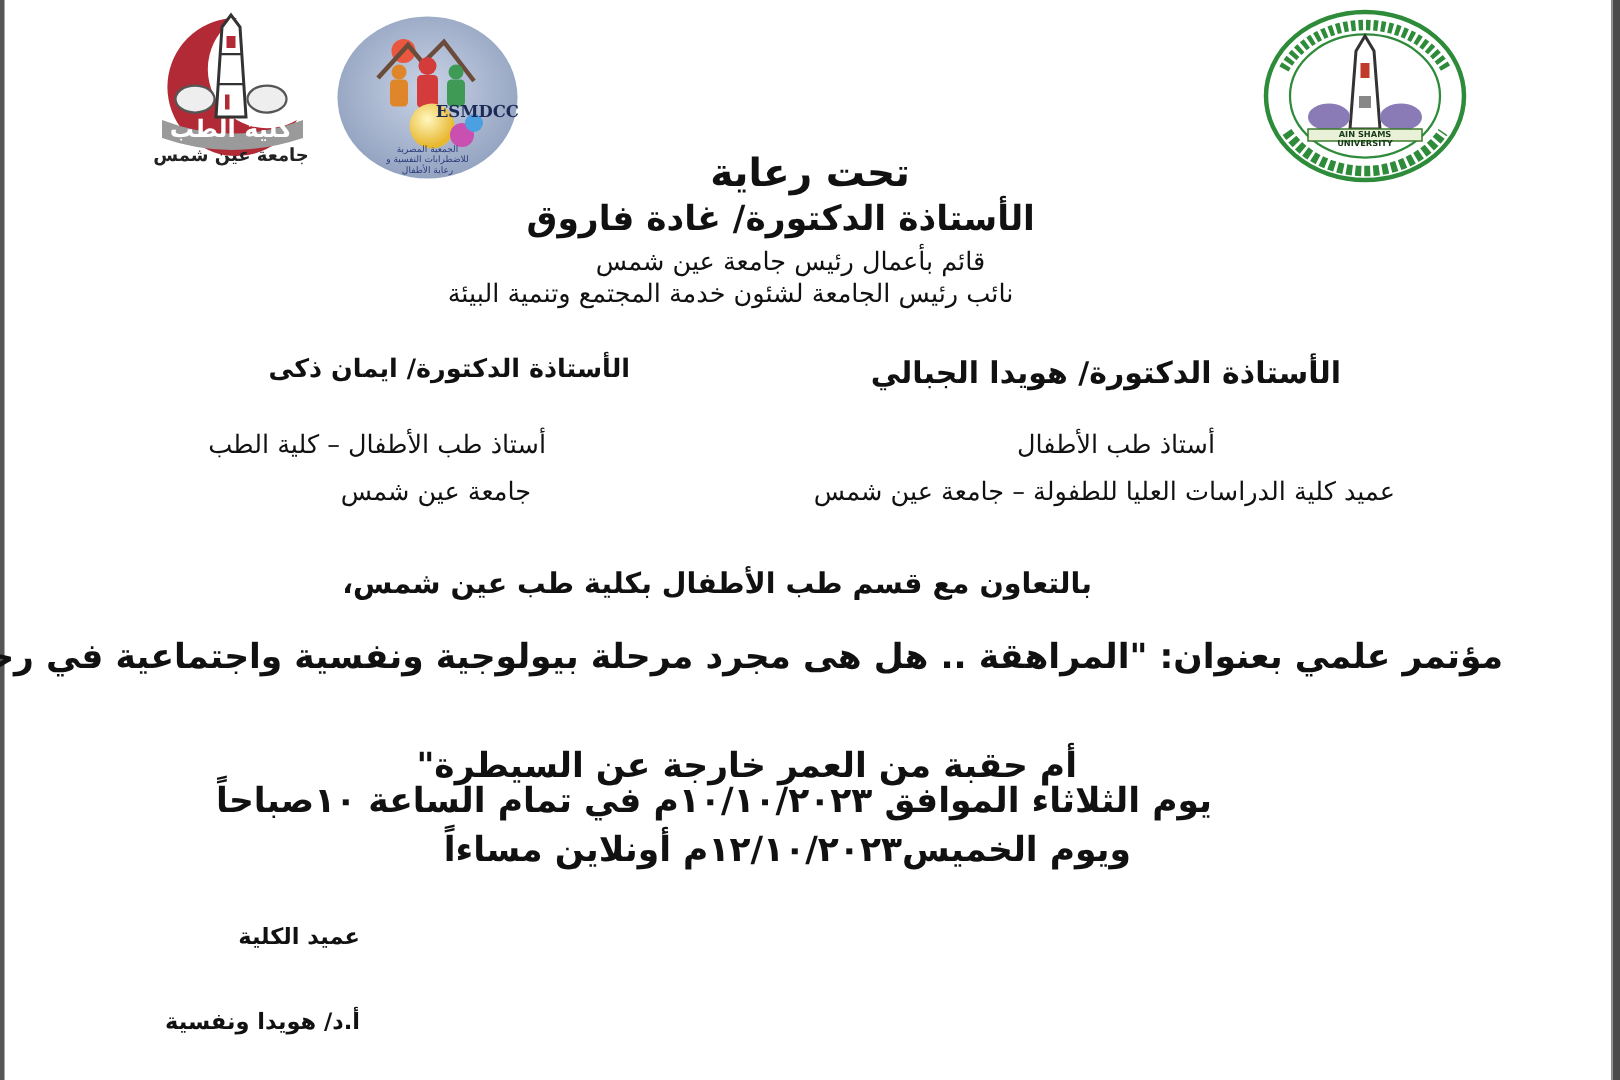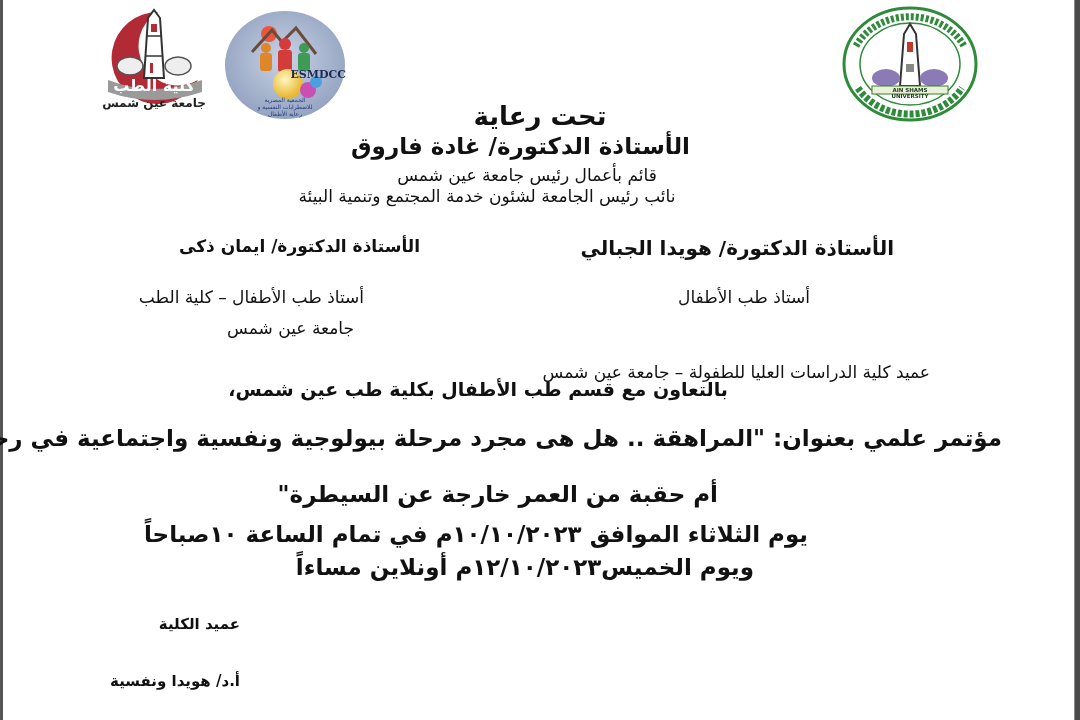--- a/index.html
+++ b/index.html
@@ -93,26 +93,26 @@
   <div class="abs" style="left:32px; width:72px; top:81px; text-align:center; font-size:5.5px; font-weight:bold; color:#1a3a1a;">AIN SHAMS UNIVERSITY</div>
 </div>
 
 <div class="abs rtl center-x t-title" style="top:90px; left:356px; right:356px;margin-top:11px;">تحت رعاية</div>
 <div class="abs rtl center-x t-bold-name" style="top:133px; left:300px; right:339px; font-size:23px;">الأستاذة الدكتورة/ غادة فاروق</div>
 <div class="abs rtl center-x t-sub" style="top:165px; left:330px; right:356px;">قائم بأعمال رئيس جامعة عين شمس</div>
 <div class="abs rtl center-x t-sub" style="top:186px; left:250px; right:356px;">نائب رئيس الجامعة لشئون خدمة المجتمع وتنمية البيئة</div>
 
 <div class="abs rtl t-bold-name" style="top:236px; right:186px; font-size:20px;">الأستاذة الدكتورة/ هويدا الجبالي</div>
 <div class="abs rtl t-sub" style="top:287px; right:270px;">أستاذ طب الأطفال</div>
-<div class="abs rtl t-sub" style="top:318px; right:150px;margin-top:44px;">عميد كلية الدراسات العليا للطفولة – جامعة عين شمس</div>
+<div class="abs rtl t-sub" style="top:318px; right:150px;">عميد كلية الدراسات العليا للطفولة – جامعة عين شمس</div>
 
 <div class="abs rtl t-bold-name" style="top:236px; right:660px; font-size:17px;">الأستاذة الدكتورة/ ايمان ذكى</div>
 <div class="abs rtl t-sub" style="top:287px; right:716px;">أستاذ طب الأطفال – كلية الطب</div>
 <div class="abs rtl t-sub" style="top:318px; right:726px;">جامعة عين شمس</div>
 
 <div class="abs rtl t-body" style="top:378px; right:352px;margin-left:36px;">بالتعاون مع قسم طب الأطفال بكلية طب عين شمس،</div>
 <div class="abs rtl t-big" style="top:425px; right:78px;">مؤتمر علمي بعنوان: "المراهقة .. هل هى مجرد مرحلة بيولوجية ونفسية واجتماعية في رحلة النضوج</div>
-<div class="abs rtl t-big" style="top:481px; right:362px; font-weight:bold;">أم حقبة من العمر خارجة عن السيطرة"</div>
+<div class="abs rtl t-big" style="top:498px; right:362px; font-weight:bold;">أم حقبة من العمر خارجة عن السيطرة"</div>
 <div class="abs rtl t-big" style="top:521px; right:272px;">يوم الثلاثاء الموافق ١٠/١٠/٢٠٢٣م في تمام الساعة ١٠صباحاً</div>
 <div class="abs rtl t-big" style="top:554px; right:326px;">ويوم الخميس١٢/١٠/٢٠٢٣م أونلاين مساءاً</div>
 
 <div class="abs rtl" style="top:615px; right:840px; font-size:15px; font-weight:900;">عميد الكلية</div>
 <div class="abs rtl" style="top:672px; right:840px; font-size:15px; font-weight:900;">أ.د/ هويدا ونفسية</div>
 
 </body></html>

